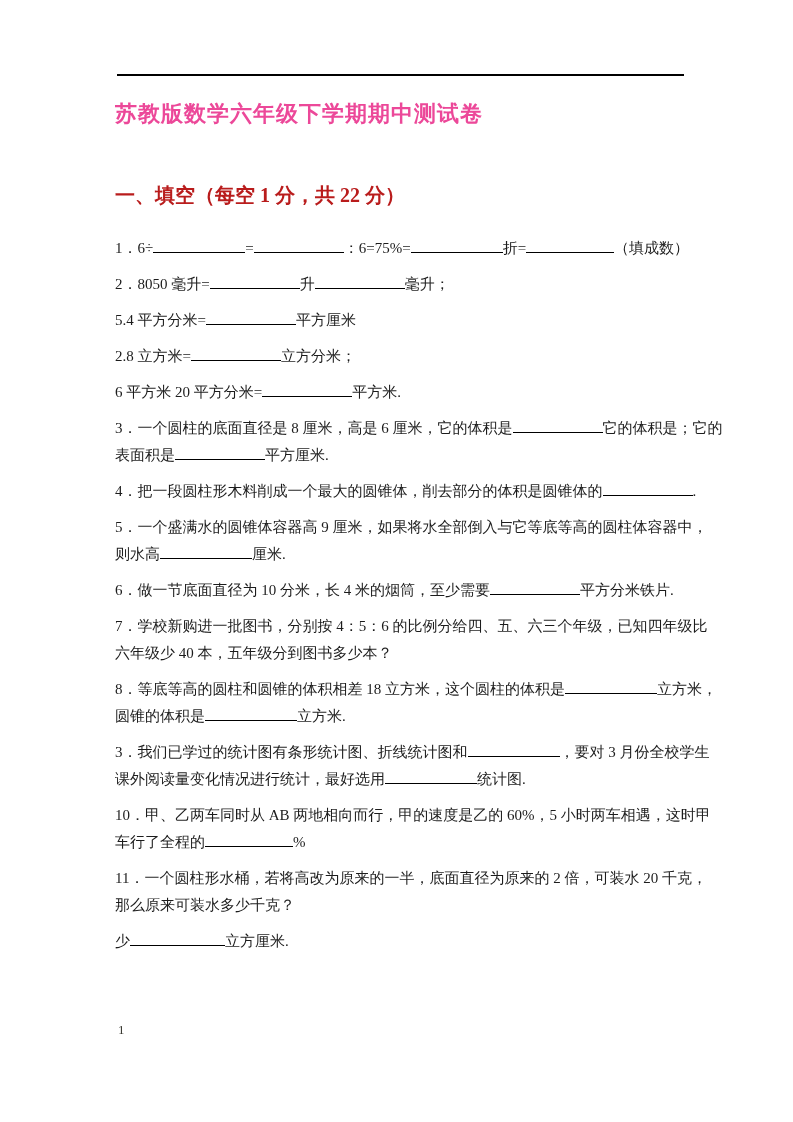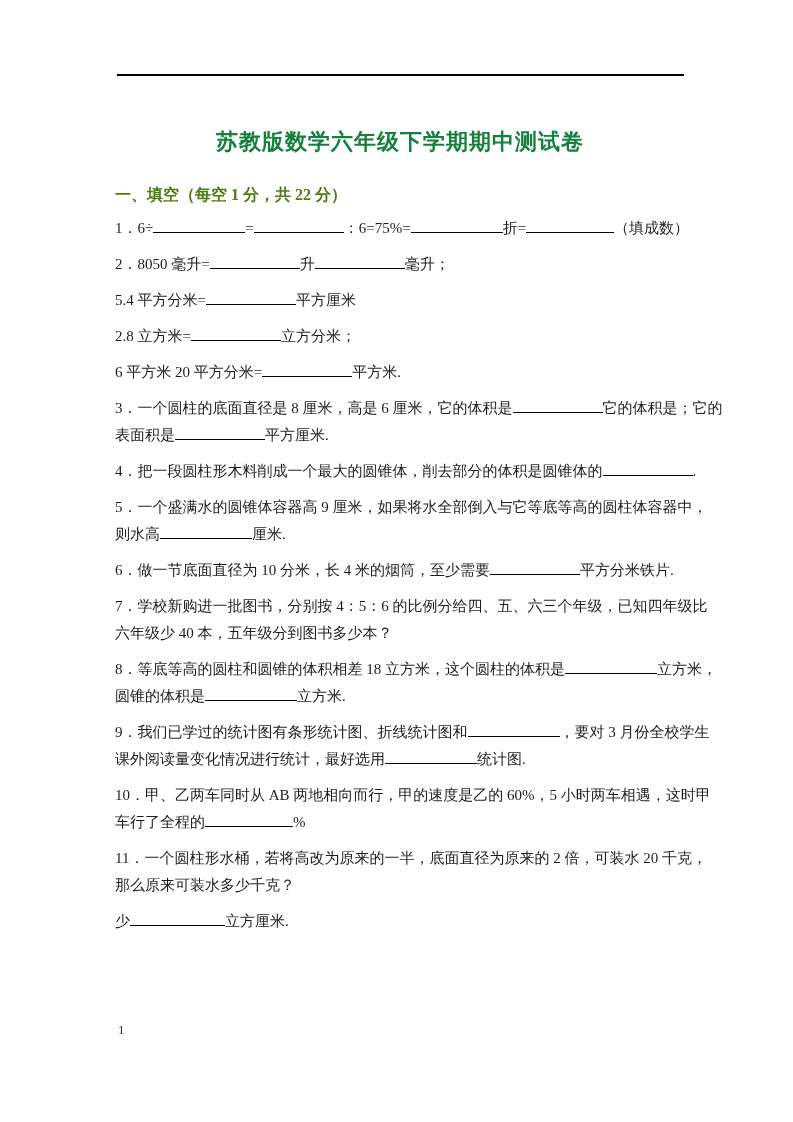--- a/index.html
+++ b/index.html
@@ -22,40 +22,39 @@
     top: 74px;
     width: 567px;
     height: 2px;
     background: #000000;
   }
   .doc-title {
     position: absolute;
     left: 115px;
     top: 99px;
     width: 570px;
-    text-align: center;
+    text-align: left;
     font-size: 22px;
     font-weight: bold;
-    color: #15803d;
+    color: #ec4899;
     letter-spacing: 1px;
     white-space: nowrap;
-    margin-top: 28px;
   }
   .content {
     position: absolute;
     left: 115px;
     top: 184px;
     width: 575px;
   }
   .section-heading {
-    font-size: 16px;
+    font-size: 20px;
     font-weight: bold;
     line-height: 22px;
-    margin: 0 0 9px 0;
-    color: #4d7c0f;
+    margin: 0 0 29px 0;
+    color: #b91c1c;
   }
   .question {
     margin: 0 0 9px 0;
   }
   .qline {
     line-height: 27px;
     height: 27px;
     font-size: 15px;
     white-space: nowrap;
     font-family: Liberation Serif, serif;
@@ -118,21 +117,21 @@
         </div>
         <div class="question">
           <div class="qline"><span class="qtext">7．学校新购进一批图书，分别按 4：5：6 的比例分给四、五、六三个年级，已知四年级比</span></div>
           <div class="qline"><span class="qtext">六年级少 40 本，五年级分到图书多少本？</span></div>
         </div>
         <div class="question">
           <div class="qline"><span class="qtext">8．等底等高的圆柱和圆锥的体积相差 18 立方米，这个圆柱的体积是</span><span class="blank" style="width: 92px;"></span><span class="qtext">立方米，</span></div>
           <div class="qline"><span class="qtext">圆锥的体积是</span><span class="blank" style="width: 92px;"></span><span class="qtext">立方米.</span></div>
         </div>
         <div class="question">
-          <div class="qline"><span class="qtext">9．我们已学过的统计图有条形统计图、折线统计图和</span><span class="blank" style="width: 92px;"></span><span class="qtext">，要对 3 月份全校学生</span></div>
+          <div class="qline"><span class="qtext">3．我们已学过的统计图有条形统计图、折线统计图和</span><span class="blank" style="width: 92px;"></span><span class="qtext">，要对 3 月份全校学生</span></div>
           <div class="qline"><span class="qtext">课外阅读量变化情况进行统计，最好选用</span><span class="blank" style="width: 92px;"></span><span class="qtext">统计图.</span></div>
         </div>
         <div class="question">
           <div class="qline"><span class="qtext">10．甲、乙两车同时从 AB 两地相向而行，甲的速度是乙的 60%，5 小时两车相遇，这时甲</span></div>
           <div class="qline"><span class="qtext">车行了全程的</span><span class="blank" style="width: 88px;"></span><span class="qtext">%</span></div>
         </div>
         <div class="question">
           <div class="qline"><span class="qtext">11．一个圆柱形水桶，若将高改为原来的一半，底面直径为原来的 2 倍，可装水 20 千克，</span></div>
           <div class="qline"><span class="qtext">那么原来可装水多少千克？</span></div>
         </div>

